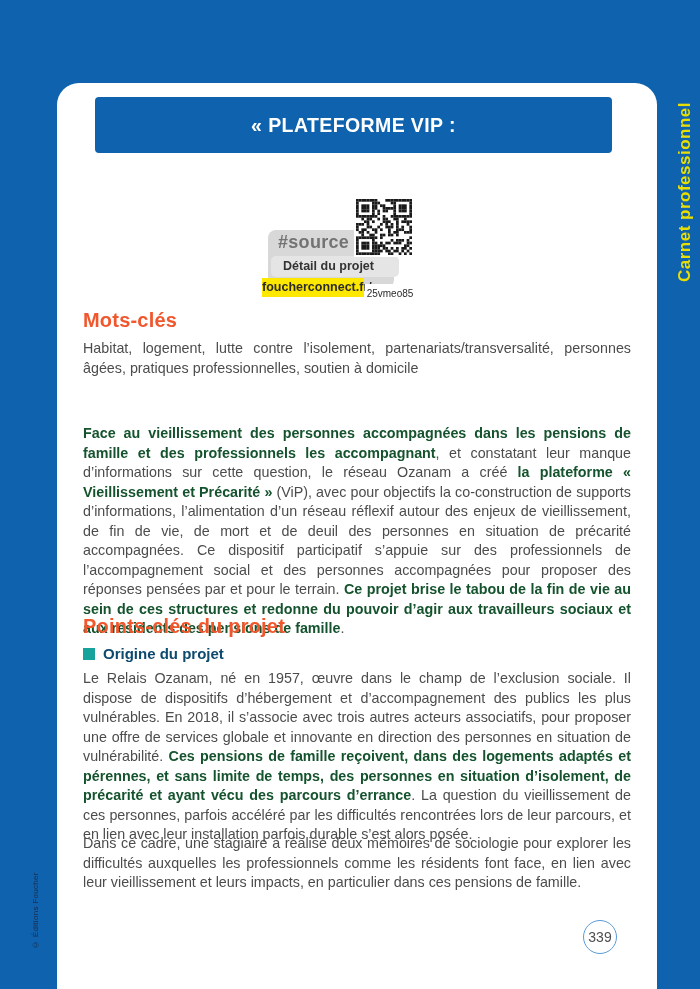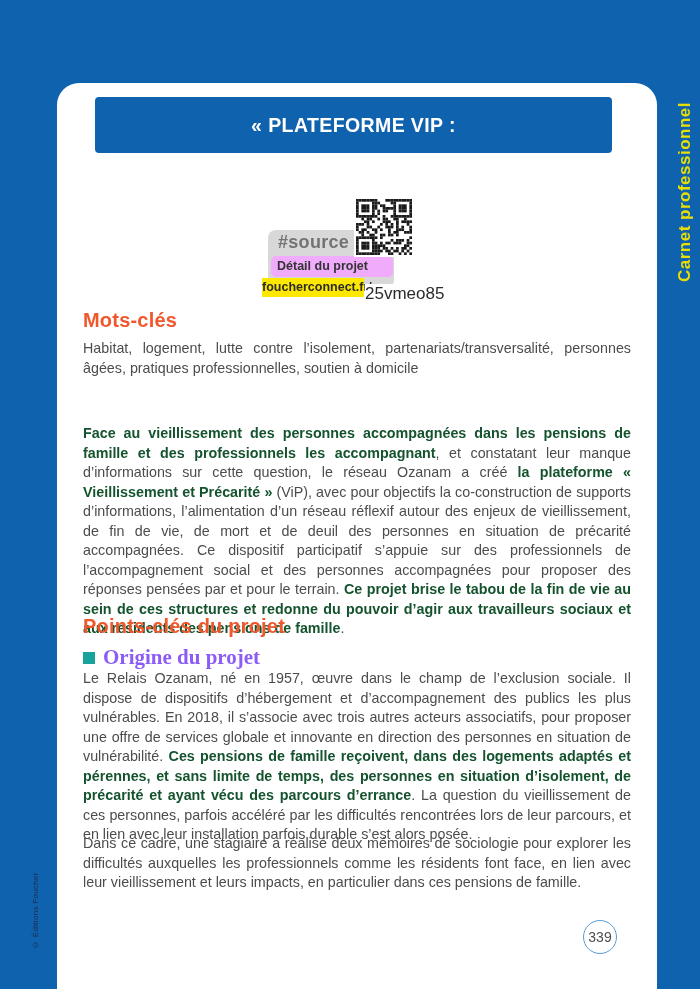--- a/index.html
+++ b/index.html
@@ -40,51 +40,51 @@
   .src-gray{
     position:absolute;left:211px;top:147px;width:126px;height:58px;
     background:#d8d8d8;border-radius:8px;
   }
   .src-tag{
     position:absolute;left:221px;top:149px;
     color:#737373;font-weight:800;font-size:18px;letter-spacing:.3px;
   }
   .src-label{
     position:absolute;left:214px;top:173px;width:116px;height:21px;
-    background:#f0abfc;border-radius:5px;color:#333333;
-    font-weight:bold;font-size:12.5px;line-height:21px;padding-left:6px;
+    background:#e5e5e5;border-radius:5px;color:#333333;
+    font-weight:bold;font-size:12.5px;line-height:21px;padding-left:12px;
   }
   .src-url{
     position:absolute;left:205px;top:195px;width:102px;height:19px;
     background:#ffe800;color:#2b2b2b;
     font-weight:800;font-size:12.5px;line-height:19px;text-align:center;
   }
   .src-code{
     position:absolute;left:308px;top:201px;width:50px;height:19px;
-    background:#ffffff;color:#2b2b2b;font-size:17px;line-height:19px;text-align:center;
+    background:#ffffff;color:#2b2b2b;font-size:10px;line-height:19px;text-align:center;
   }
   .qr{
     position:absolute;left:297px;top:114px;width:56px;height:56px;
     background:#ffffff;padding:2px;
   }
   
   .h-orange{
     position:absolute;left:26px;
     color:#f0572d;font-weight:800;font-size:20px;letter-spacing:.2px;
   }
   .para{
     position:absolute;left:26px;width:548px;
     color:#4c4c4c;font-size:14.3px;line-height:19.5px;text-align:justify;
   }
   .para b{color:#14532d;}
   .subhead{
     position:absolute;left:26px;display:flex;align-items:center;gap:8px;
   }
   .bullet-square{width:12px;height:12px;background:#17a39b;display:inline-block;}
-  .subhead-label{color:#8b5cf6;font-weight:800;font-size:21px;font-family:Liberation Serif, serif;}
+  .subhead-label{color:#0c4a6e;font-weight:800;font-size:15px;}
   .page-circle{
     position:absolute;left:526px;top:837px;width:32px;height:32px;
     border:1.5px solid #5b9bd5;border-radius:50%;
     display:flex;align-items:center;justify-content:center;
     color:#4e4e4e;font-size:14px;text-align:right;
   }
 </style>
 </head>
 <body>
 

